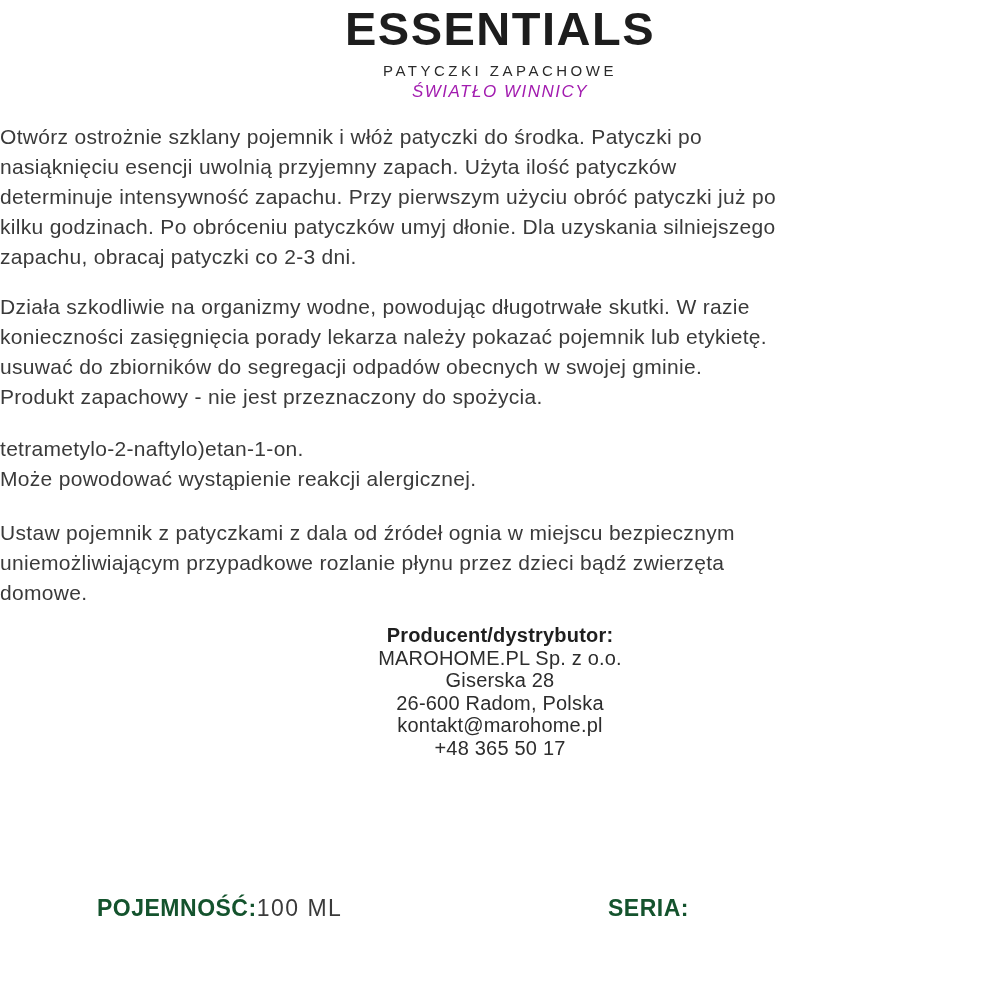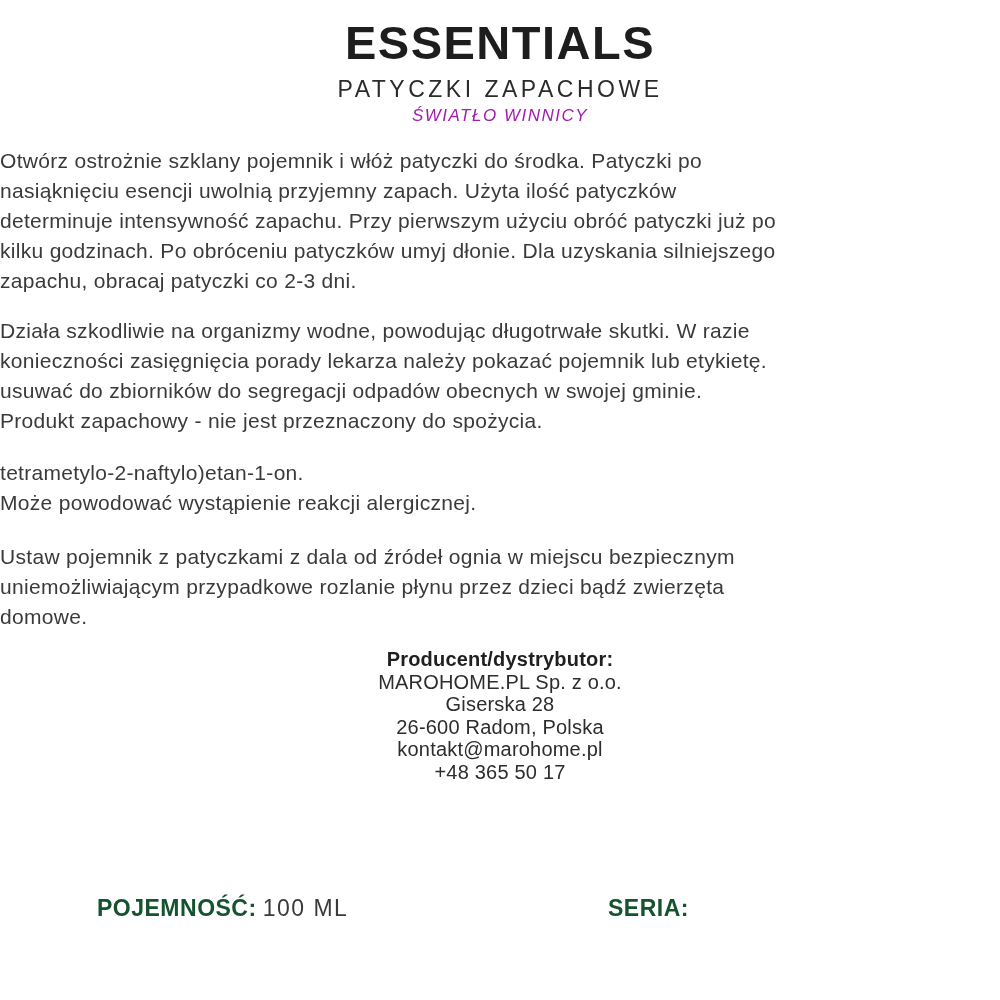--- a/index.html
+++ b/index.html
@@ -7,31 +7,31 @@
   .page {
     position: relative;
     width: 1000px;
     height: 1000px;
     margin: 0 auto;
     background: #ffffff;
     font-family: "Liberation Sans", sans-serif;
     color: #3c3c3c;
     overflow: hidden;
   }
-  .header { text-align: center; padding-top: 18px; }
+  .header { text-align: center; padding-top: 4px; }
   .brand-title {
     font-size: 47px;
     font-weight: 700;
     letter-spacing: 1.5px;
     color: #1d1d1d;
     line-height: 1.05;
   }
   .product-type {
     margin-top: 9px;
-    font-size: 23px;
+    font-size: 15px;
     font-weight: 400;
     letter-spacing: 3.5px;
     color: #2b2b2b;
   }
   .scent-name {
     margin-top: 3px;
     font-size: 17px;
     font-style: italic;
     letter-spacing: 1.5px;
     color: #a21caf;
@@ -73,21 +73,20 @@
   }
   .capacity-label, .series-label {
     font-weight: 700;
     color: #14532d;
     letter-spacing: 0.5px;
   }
   .capacity-value {
     font-weight: 400;
     color: #3a3a3a;
     letter-spacing: 1.5px;
-    margin-left: 6px;
   }
   .series {
     position: absolute;
     left: 608px;
     top: 0;
     white-space: nowrap;
   }
 </style>
 </head>
 <body>

